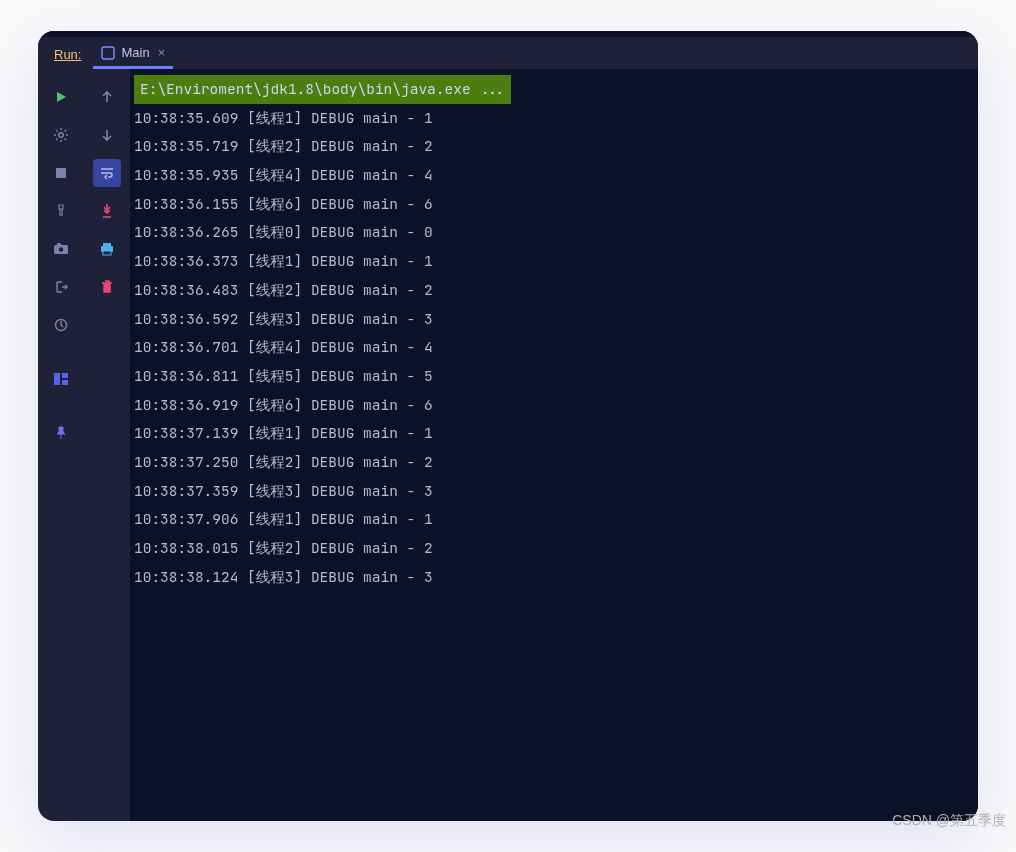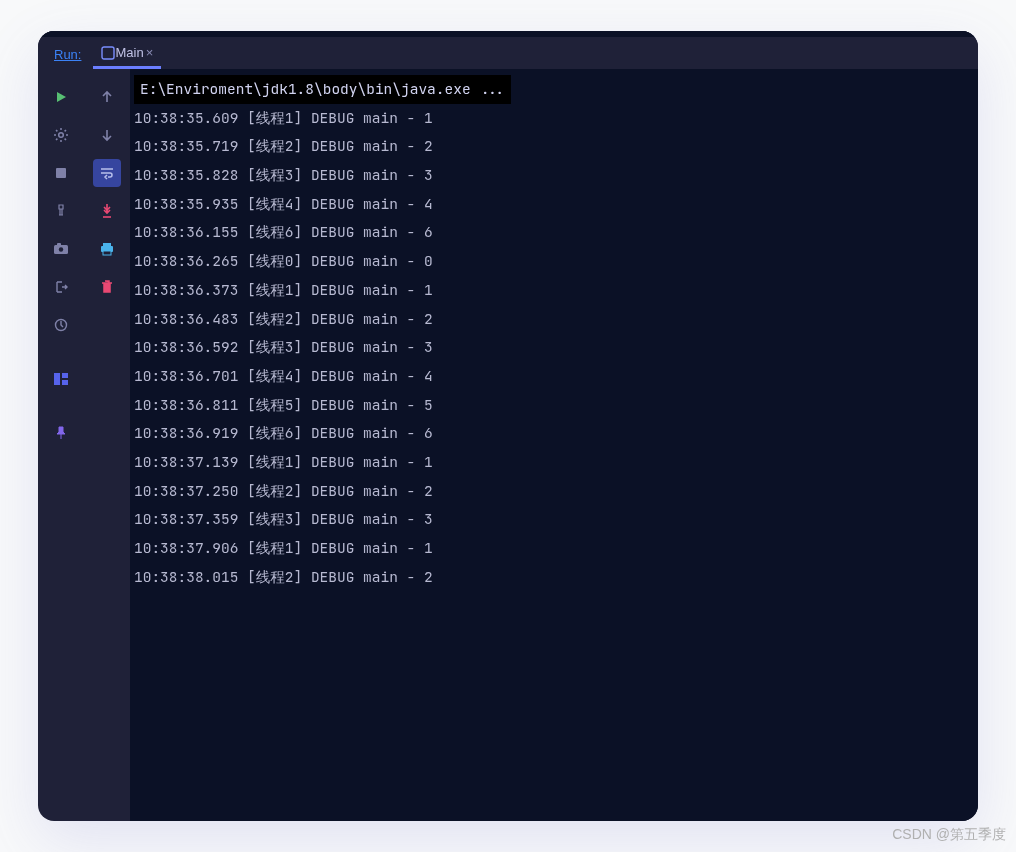--- a/index.html
+++ b/index.html
@@ -40,26 +40,27 @@
       display: flex;
       align-items: center;
       padding: 8px 12px 0 12px;
       color: #8a8cb5;
       font-size: 13px;
       gap: 10px;
       background: #1f2138;
     }
     .run-label {
       padding: 4px 2px 4px 4px;
-      color: #3b82f6;
+      color: #fdba74;
       text-decoration: underline;
     }
     .tab {
       display: flex;
       align-items: center;
+      gap: 6px;
       padding: 6px 8px;
       border-bottom: 3px solid #6b7eff;
       color: #c0c2e6;
       cursor: pointer;
     }
     .tab svg { flex-shrink: 0; }
     .close-x {
       color: #8a8cb5;
       font-size: 13px;
       margin-left: 2px;
@@ -104,39 +105,39 @@
       flex: 1;
       background: #0b1126;
       font-family: "JetBrains Mono", "Consolas", monospace;
       font-size: 14.5px;
       color: #b7b9d1;
       overflow: hidden;
       padding: 6px 0 0 0;
       line-height: 28.68px;
     }
     .console .cmd {
-      background: #000000;
+      background: #4d7c0f;
       display: inline-block;
       color: #d1d3f0;
       padding: 0 6px;
     }
     .console .line {
       padding: 0 4px;
       white-space: pre;
     }
     .cursor {
       display: inline-block;
       width: 0px;
       height: 17px;
       border-right: 1px solid #7aedd2;
       vertical-align: -3px;
     }
     .watermark {
       position: absolute;
-      bottom: 8px;
+      bottom: 22px;
       right: 10px;
       font-size: 14px;
       color: #b0b0b0;
       font-family: sans-serif;
     }
   </style>
 </head>
 <body>
 
 <div class="window">
@@ -246,33 +247,33 @@
             <path d="M1 3 h10 M3 3 v9 h6 v-9 M4 1 h4 v2" stroke="#ff4d7a" stroke-width="1.5" fill="#ff4d7a"></path>
           </svg>
       </div>
     </div>
 
     <div class="console">
       <div class="line"><span class="cmd">E:\Enviroment\jdk1.8\body\bin\java.exe ...</span></div>
       <div id="console-lines">
           <div class="line">10:38:35.609 [线程1] DEBUG main - 1</div>
           <div class="line">10:38:35.719 [线程2] DEBUG main - 2</div>
-          <div class="line">10:38:35.828 [线程3] DEBUG main - 3</div>
           <div class="line">10:38:35.935 [线程4] DEBUG main - 4</div>
           <div class="line">10:38:36.155 [线程6] DEBUG main - 6</div>
           <div class="line">10:38:36.265 [线程0] DEBUG main - 0</div>
           <div class="line">10:38:36.373 [线程1] DEBUG main - 1</div>
           <div class="line">10:38:36.483 [线程2] DEBUG main - 2</div>
           <div class="line">10:38:36.592 [线程3] DEBUG main - 3</div>
           <div class="line">10:38:36.701 [线程4] DEBUG main - 4</div>
           <div class="line">10:38:36.811 [线程5] DEBUG main - 5</div>
           <div class="line">10:38:36.919 [线程6] DEBUG main - 6</div>
           <div class="line">10:38:37.139 [线程1] DEBUG main - 1</div>
           <div class="line">10:38:37.250 [线程2] DEBUG main - 2</div>
           <div class="line">10:38:37.359 [线程3] DEBUG main - 3</div>
           <div class="line">10:38:37.906 [线程1] DEBUG main - 1</div>
           <div class="line">10:38:38.015 [线程2] DEBUG main - 2</div>
+          <div class="line">10:38:38.124 [线程3] DEBUG main - 3</div>
         </div>
     </div>
   </div>
 </div>
 
 <div class="watermark">CSDN @第五季度</div>
 
 </body></html>

